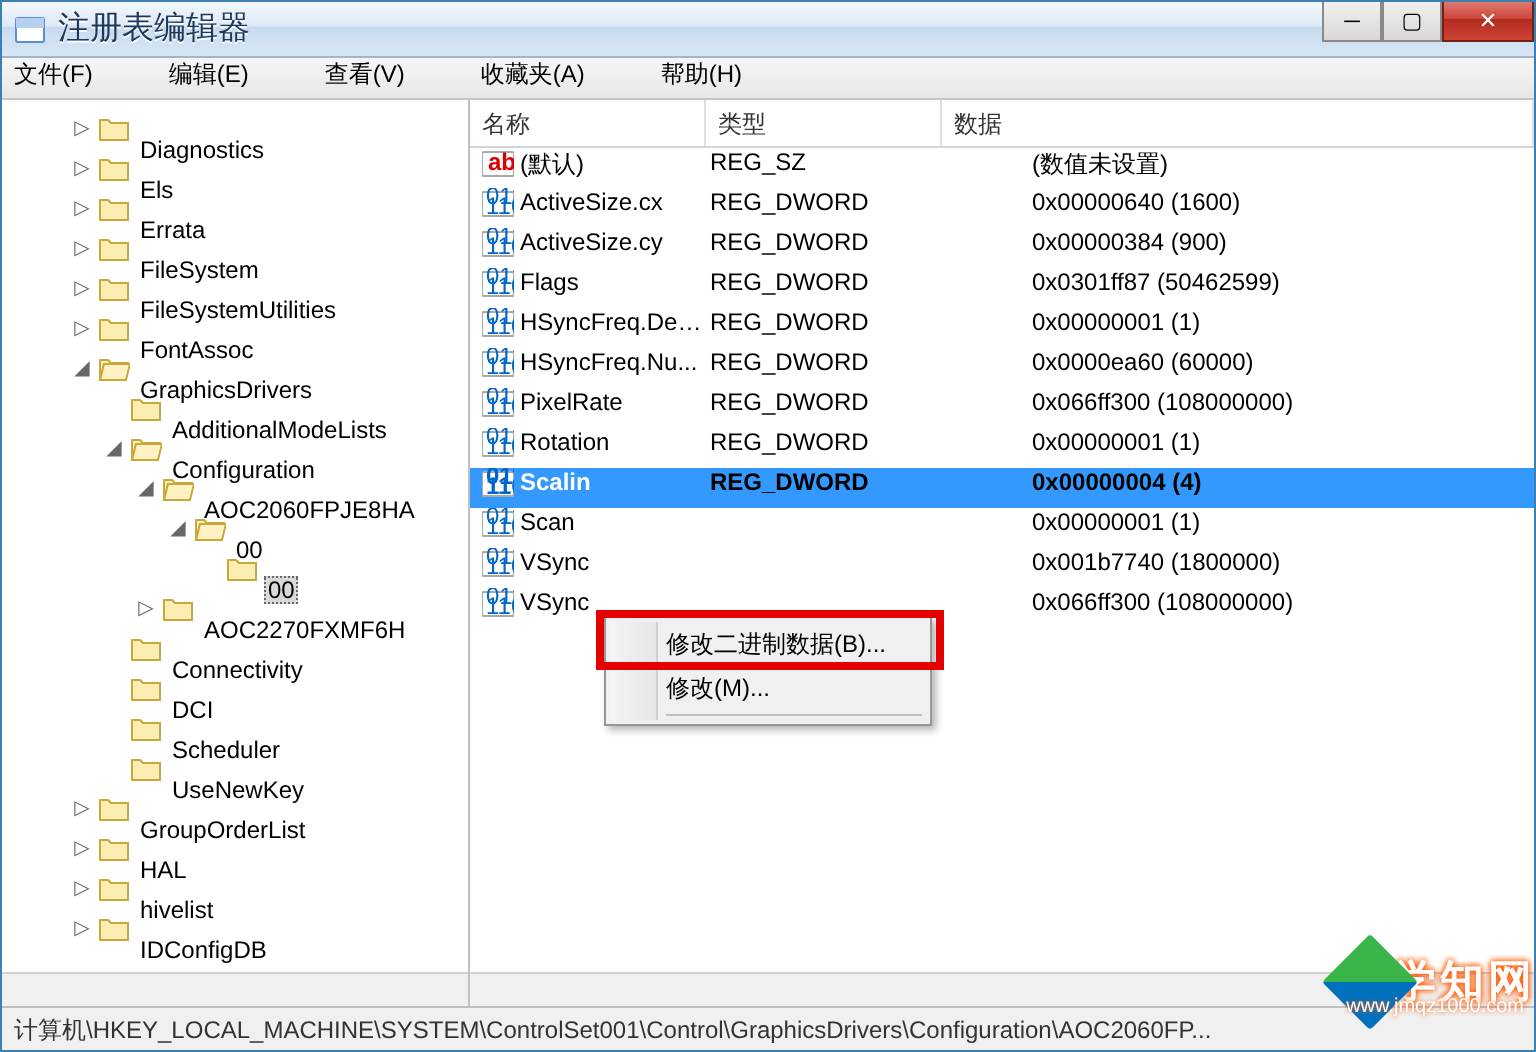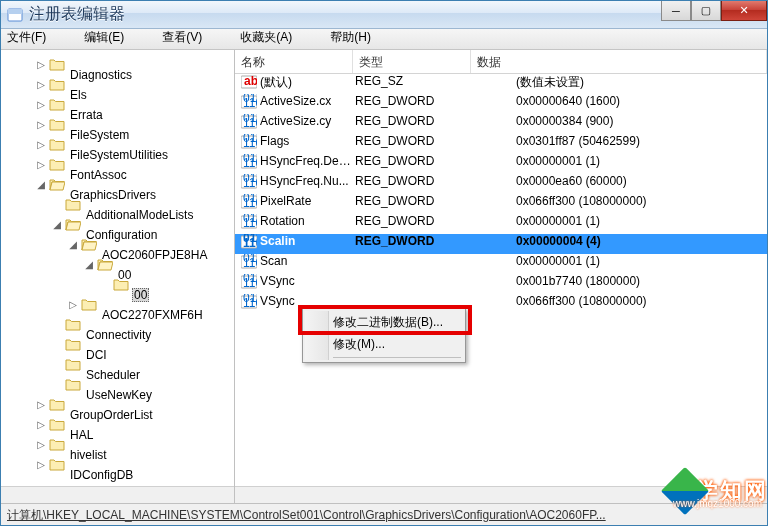--- a/index.html
+++ b/index.html
@@ -28,21 +28,21 @@
 .col-name { width:118px; } .col-type { width:118px; } .col-data { flex:1; }
 .list-body { flex:1; overflow-y:auto; overflow-x:hidden; position:relative; }
 .row { display:flex; align-items:flex-start; height:20px; padding-left:6px; }
 .row .val-icon { width:16px; height:16px; margin-right:3px; flex-shrink:0; }
 .row .rname { width:95px; overflow:hidden; text-overflow:ellipsis; white-space:nowrap; }
 .row .rtype { width:118px; overflow:hidden; }
 .row .rdata { flex:1; overflow:hidden; white-space:nowrap;margin-left:43px; }
 .row.selected { background:#3399ff;font-weight:bold; }
 .row.selected .rname { background:#3399ff; color:#fff; }
 .list-scroll-h { height:17px; background:#f0f0f0; border-top:1px solid #d0d0d0; }
-.statusbar { height:22px; background:#f0f0f0; border-top:1px solid #c0c0c0; padding:3px 6px; white-space:nowrap; overflow:hidden; color:#333; font-size:12px;text-decoration:underline; }
+.statusbar { height:22px; background:#f0f0f0; border-top:1px solid #c0c0c0; padding:3px 6px; white-space:nowrap; overflow:hidden; color:#333; font-size:12px; }
 .context-menu { position:absolute; left:301px; top:258px; width:164px; background:#f0f0f0; border:1px solid #979797; box-shadow:2px 2px 4px rgba(0,0,0,0.3); z-index:50; padding:2px; }
 .context-menu .ctx-item { height:22px; display:flex; align-items:center; padding-left:28px; cursor:default; }
 .context-menu .sep { height:1px; background:#c0c0c0; margin:2px 2px 2px 28px; }
 .context-menu .gutter { position:absolute; left:2px; top:2px; bottom:2px; width:24px; background:linear-gradient(to right,#f4f4f4,#e6e6e6); border-right:1px solid #d0d0d0; }
 .ctx-item span{ position:relative; z-index:2; }
 .red-box { position:absolute; left:297px; top:255px; width:174px; height:30px; border:4px solid #e50000; z-index:60; pointer-events:none; }
 .watermark { position:absolute; right:0; bottom:18px; z-index:70; display:flex; align-items:center; }
 .watermark .logo { width:34px; height:34px; transform:rotate(45deg); background:linear-gradient(135deg,#39b54a 50%,#0071bc 50%); margin-right:-6px; border-radius:2px; }
 .watermark .txt { color:#fff; font-size:22px; font-weight:bold; text-shadow:0 0 3px #ff5a00,0 0 3px #ff5a00; letter-spacing:2px; }
 .watermark .url { position:absolute; right:6px; bottom:-1px; font-size:10px; color:#fff; text-shadow:0 0 2px #ff5a00; }

